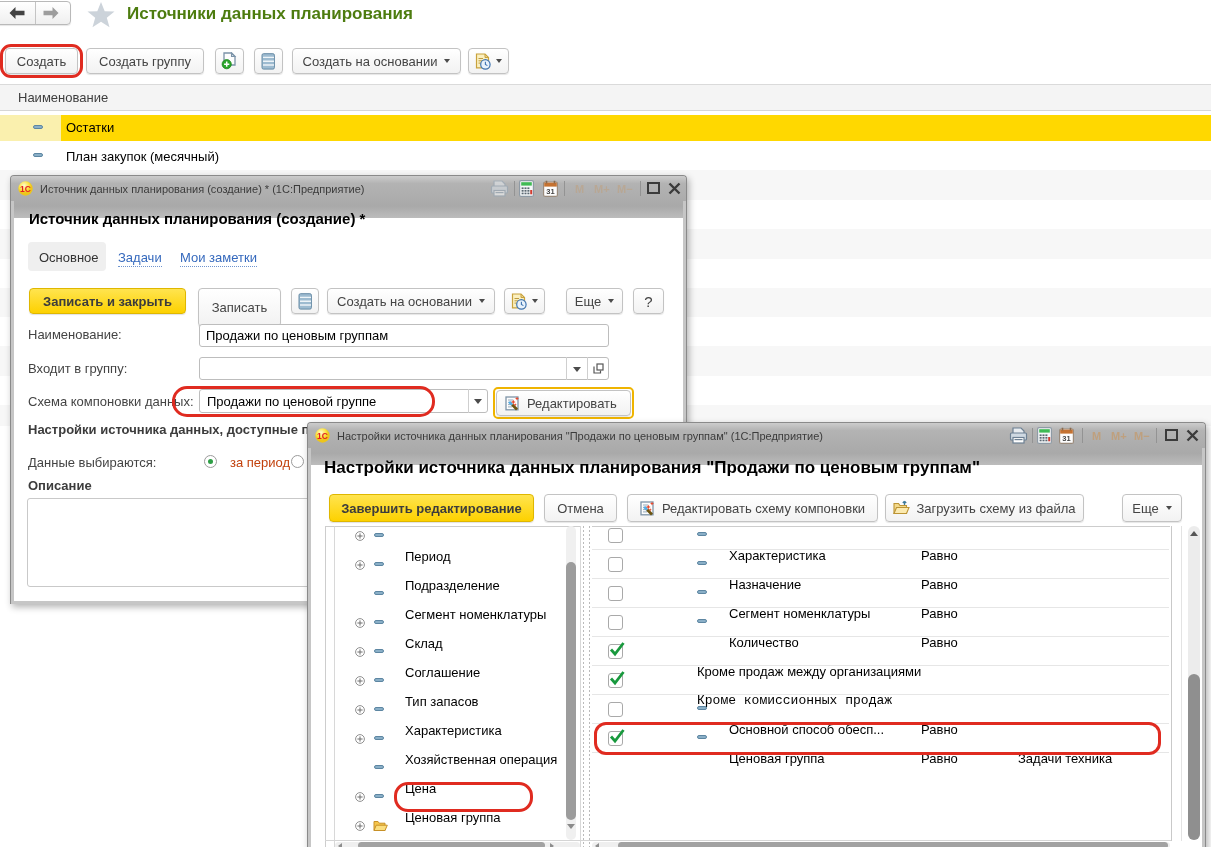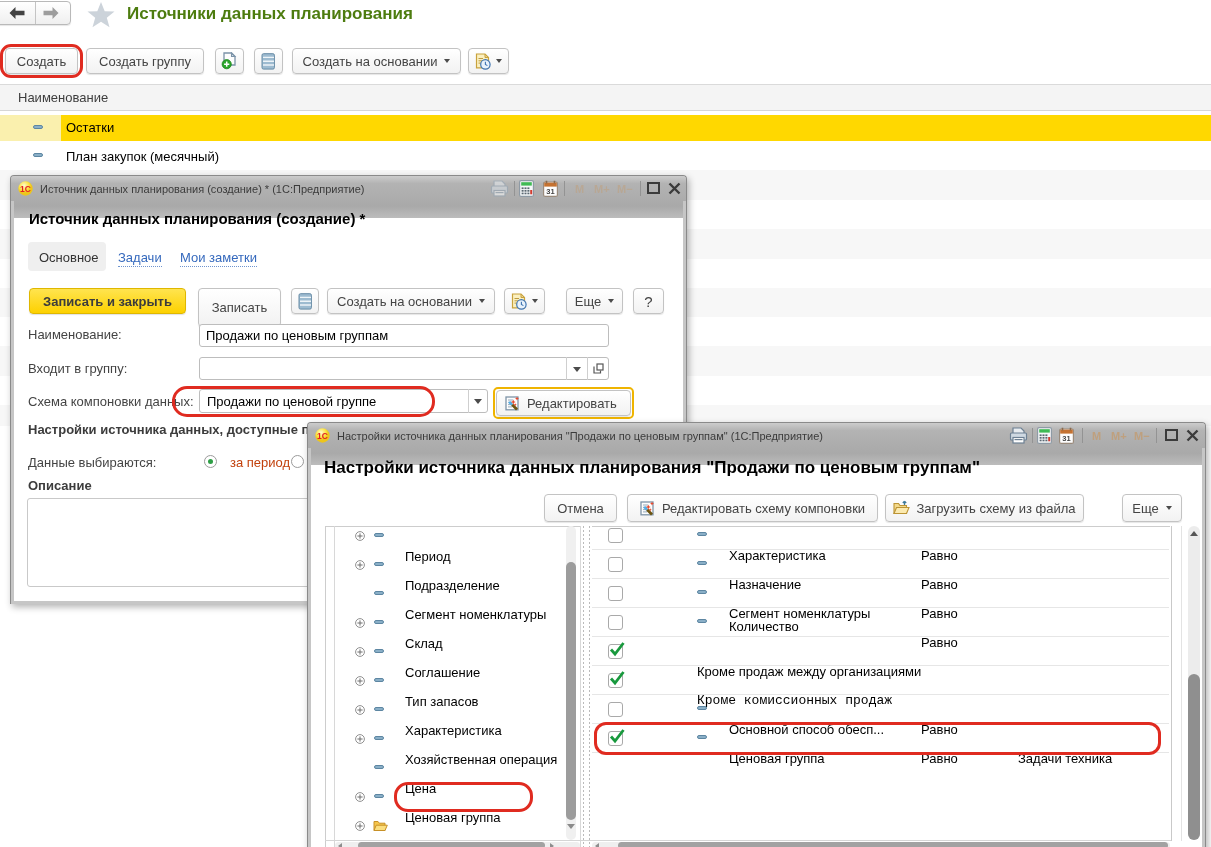--- a/index.html
+++ b/index.html
@@ -287,20 +287,21 @@
       <div class="tbtext mkeys" style="left:826px;">M−</div>
       <div class="abs" style="left:848px; top:5px; width:1px; height:15px; background:#939393;"></div>
       <div class="abs" style="left:857px; top:6px; width:13px; height:12px; border:2px solid #3b3b3b;"></div>
       <svg class="abs" style="left:878px; top:6px;" width="13" height="13" viewBox="0 0 13 13">
         <path d="M1.5 1.5 L11.5 11.5 M11.5 1.5 L1.5 11.5" stroke="#3b3b3b" stroke-width="2.4"></path>
       </svg>
     </div>
 
     <div class="abs" style="left:17px; top:36px; font-size:17px; font-weight:bold; color:#000;">Настройки источника данных планирования "Продажи по ценовым группам"</div>
 
+    <div class="ybtn" style="left:22px; top:72px; width:205px; height:28px;">Завершить редактирование</div>
     <div class="btn" style="left:237px; top:72px; width:73px; height:28px;">Отмена</div>
     <div class="btn" style="left:578px; top:72px; width:199px; height:28px;">
       <svg width="17" height="16" viewBox="0 0 17 16" style="margin-right:6px;">
         <path d="M1 3.5 L1 13.5 L13.5 13.5 L13.5 5.5 L7 5.5 L5.5 3.5 Z" fill="#f3d98a" stroke="#bc9435" stroke-width="1.1"></path>
         <path d="M1 13.5 L3.5 7.5 L16 7.5 L13.5 13.5 Z" fill="#fbeab0" stroke="#bc9435" stroke-width="1.1"></path>
         <path d="M11.5 5 L11.5 1.2 M11.5 1.2 L9.8 3 M11.5 1.2 L13.2 3" stroke="#3e7999" stroke-width="1.3" fill="none"></path>
       </svg>
       Загрузить схему из файла
     </div>
     <div class="btn" style="left:320px; top:72px; width:251px; height:28px;">
@@ -404,21 +405,21 @@
     <div class="treetxt" style="left:422px; top:134px;">Назначение</div>
     <div class="treetxt" style="left:614px; top:134px;">Равно</div>
     <div class="row-sep" style="left:285px; top:185px; width:577px;"></div>
     <div class="cb" style="left:301px; top:164px;"></div>
     <div class="dash" style="left:390px; top:168px;"></div>
     <div class="treetxt" style="left:422px; top:163px;">Сегмент номенклатуры</div>
     <div class="treetxt" style="left:614px; top:163px;">Равно</div>
     <div class="row-sep" style="left:285px; top:214px; width:577px;"></div>
     <div class="cb" style="left:301px; top:193px;"></div>
     <div class="dash" style="left:390px; top:197px;"></div>
-    <div class="treetxt" style="left:422px; top:176px;">Количество</div>
+    <div class="treetxt" style="left:422px; top:192px;">Количество</div>
     <div class="treetxt" style="left:614px; top:192px;">Равно</div>
     <div class="row-sep" style="left:285px; top:243px; width:577px;"></div>
     <div class="cb" style="left:301px; top:222px;"></div>
     <svg class="abs" style="left:301px; top:219px; z-index:5;" width="19" height="17" viewBox="0 0 19 17">
         <path d="M3 8.5 L7 13 L15.5 2" fill="none" stroke="#18993d" stroke-width="2.8"></path>
       </svg>
     <div class="treetxt" style="left:390px; top:221px;">Кроме продаж между организациями</div>
     <div class="row-sep" style="left:285px; top:272px; width:577px;"></div>
     <div class="cb" style="left:301px; top:251px;"></div>
     <svg class="abs" style="left:301px; top:248px; z-index:5;" width="19" height="17" viewBox="0 0 19 17">

